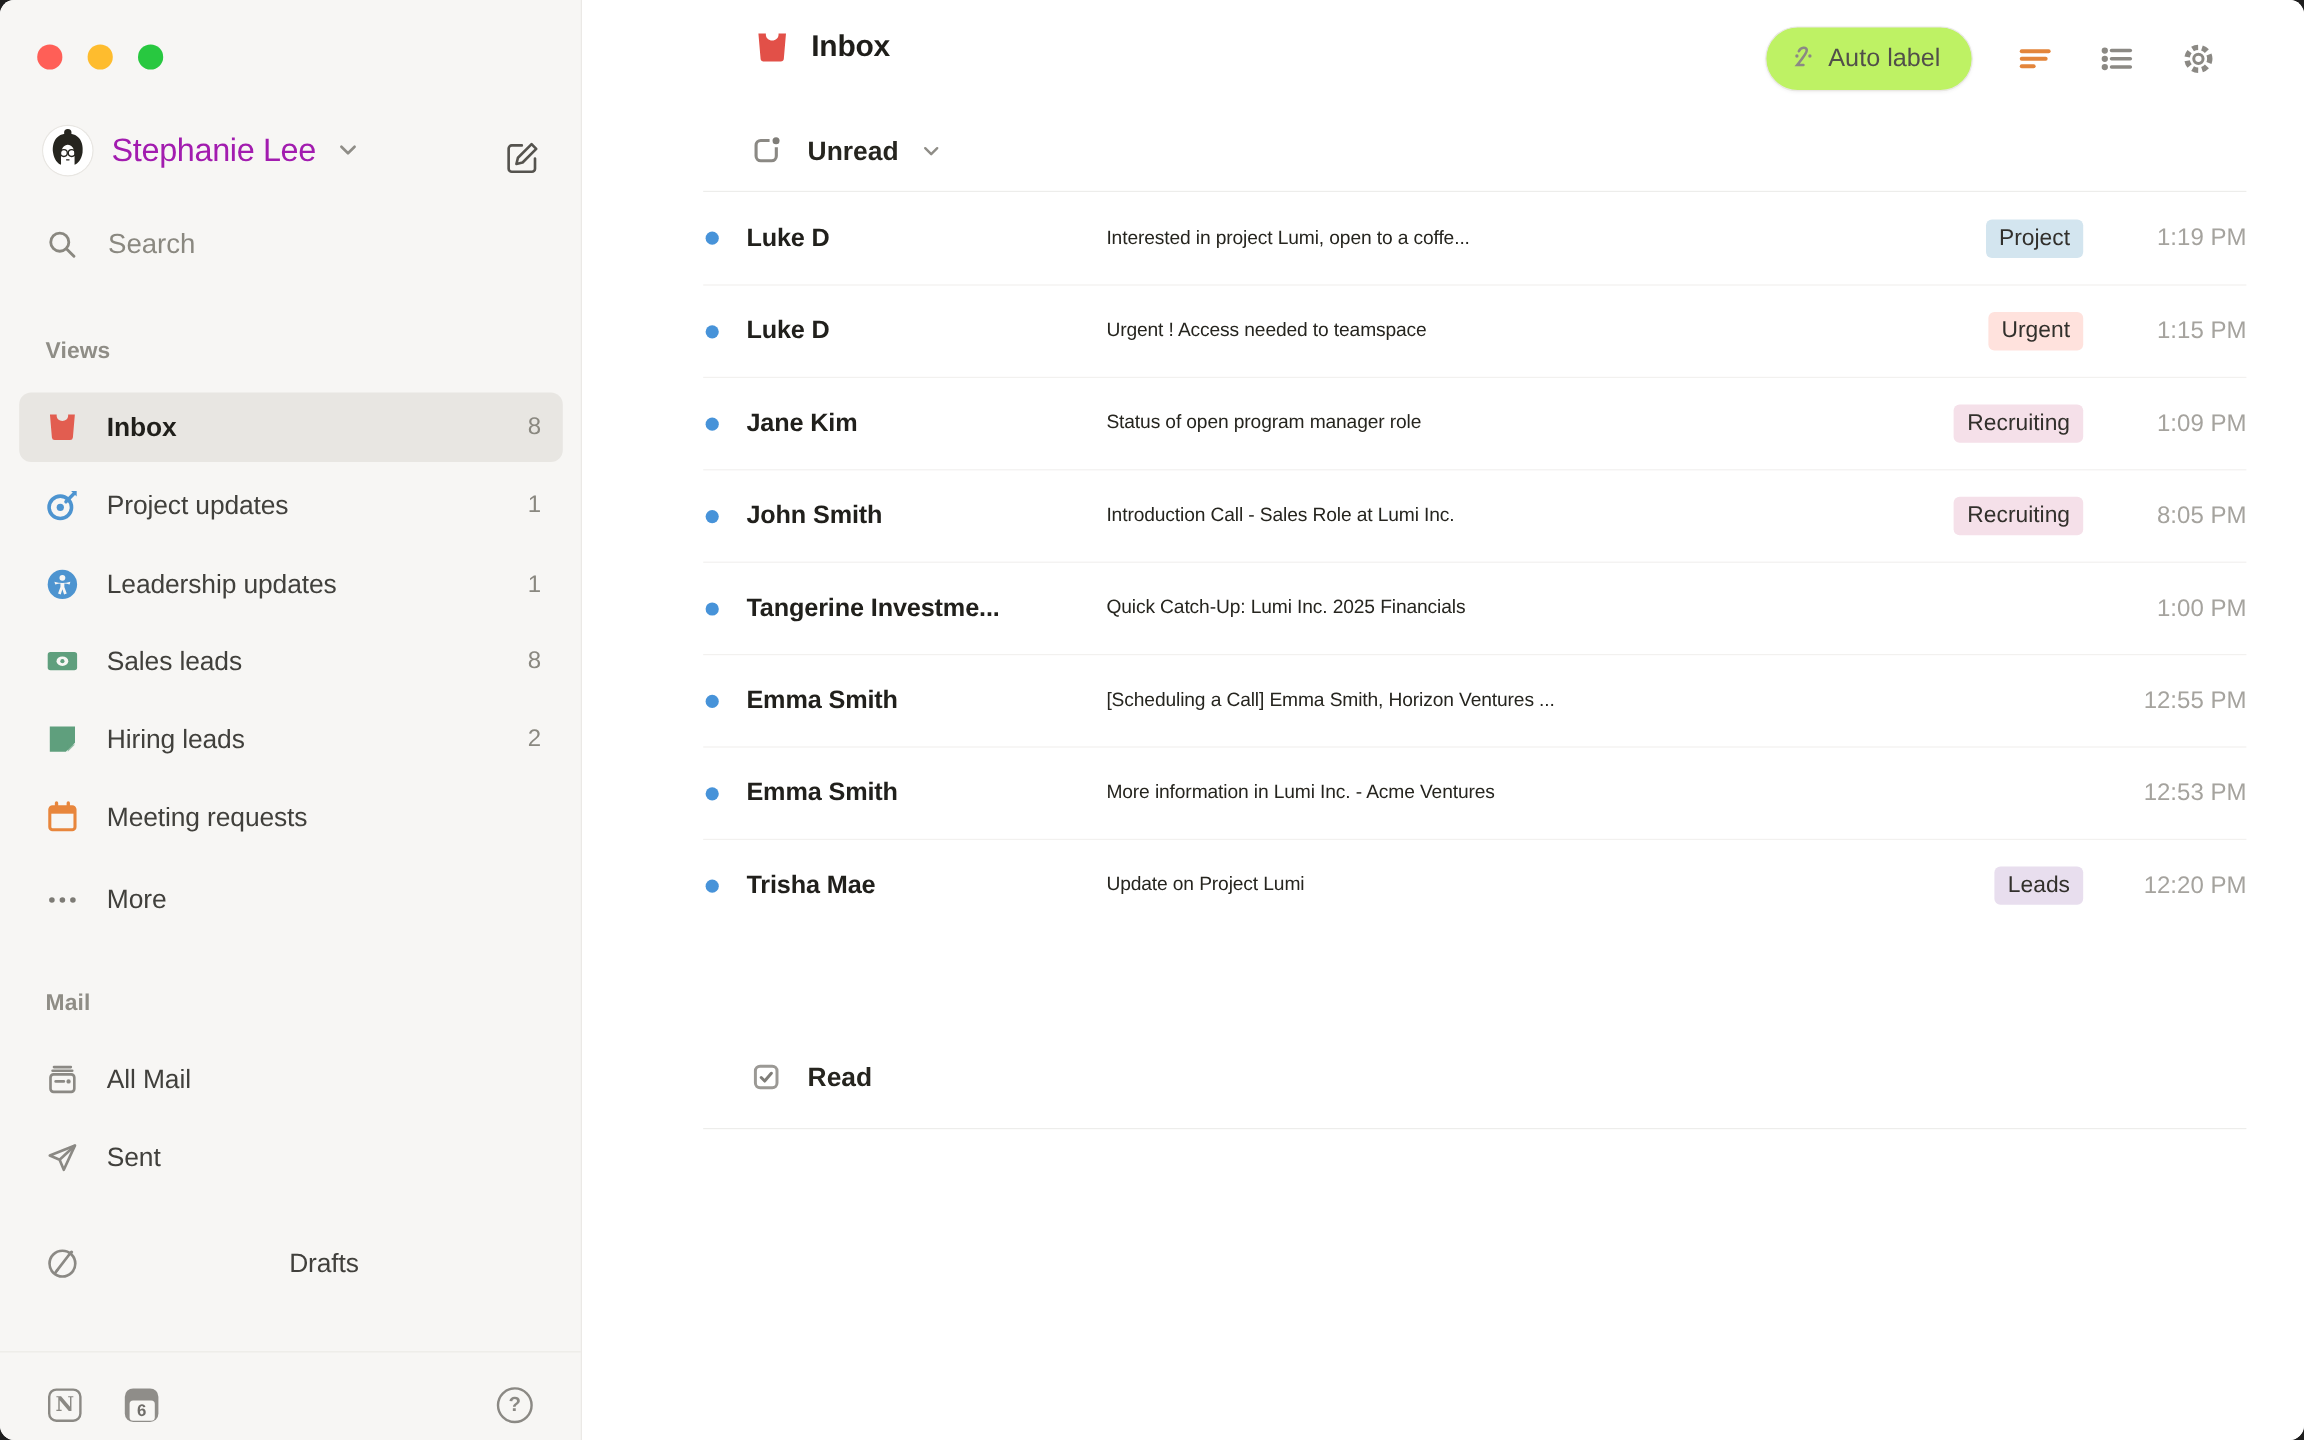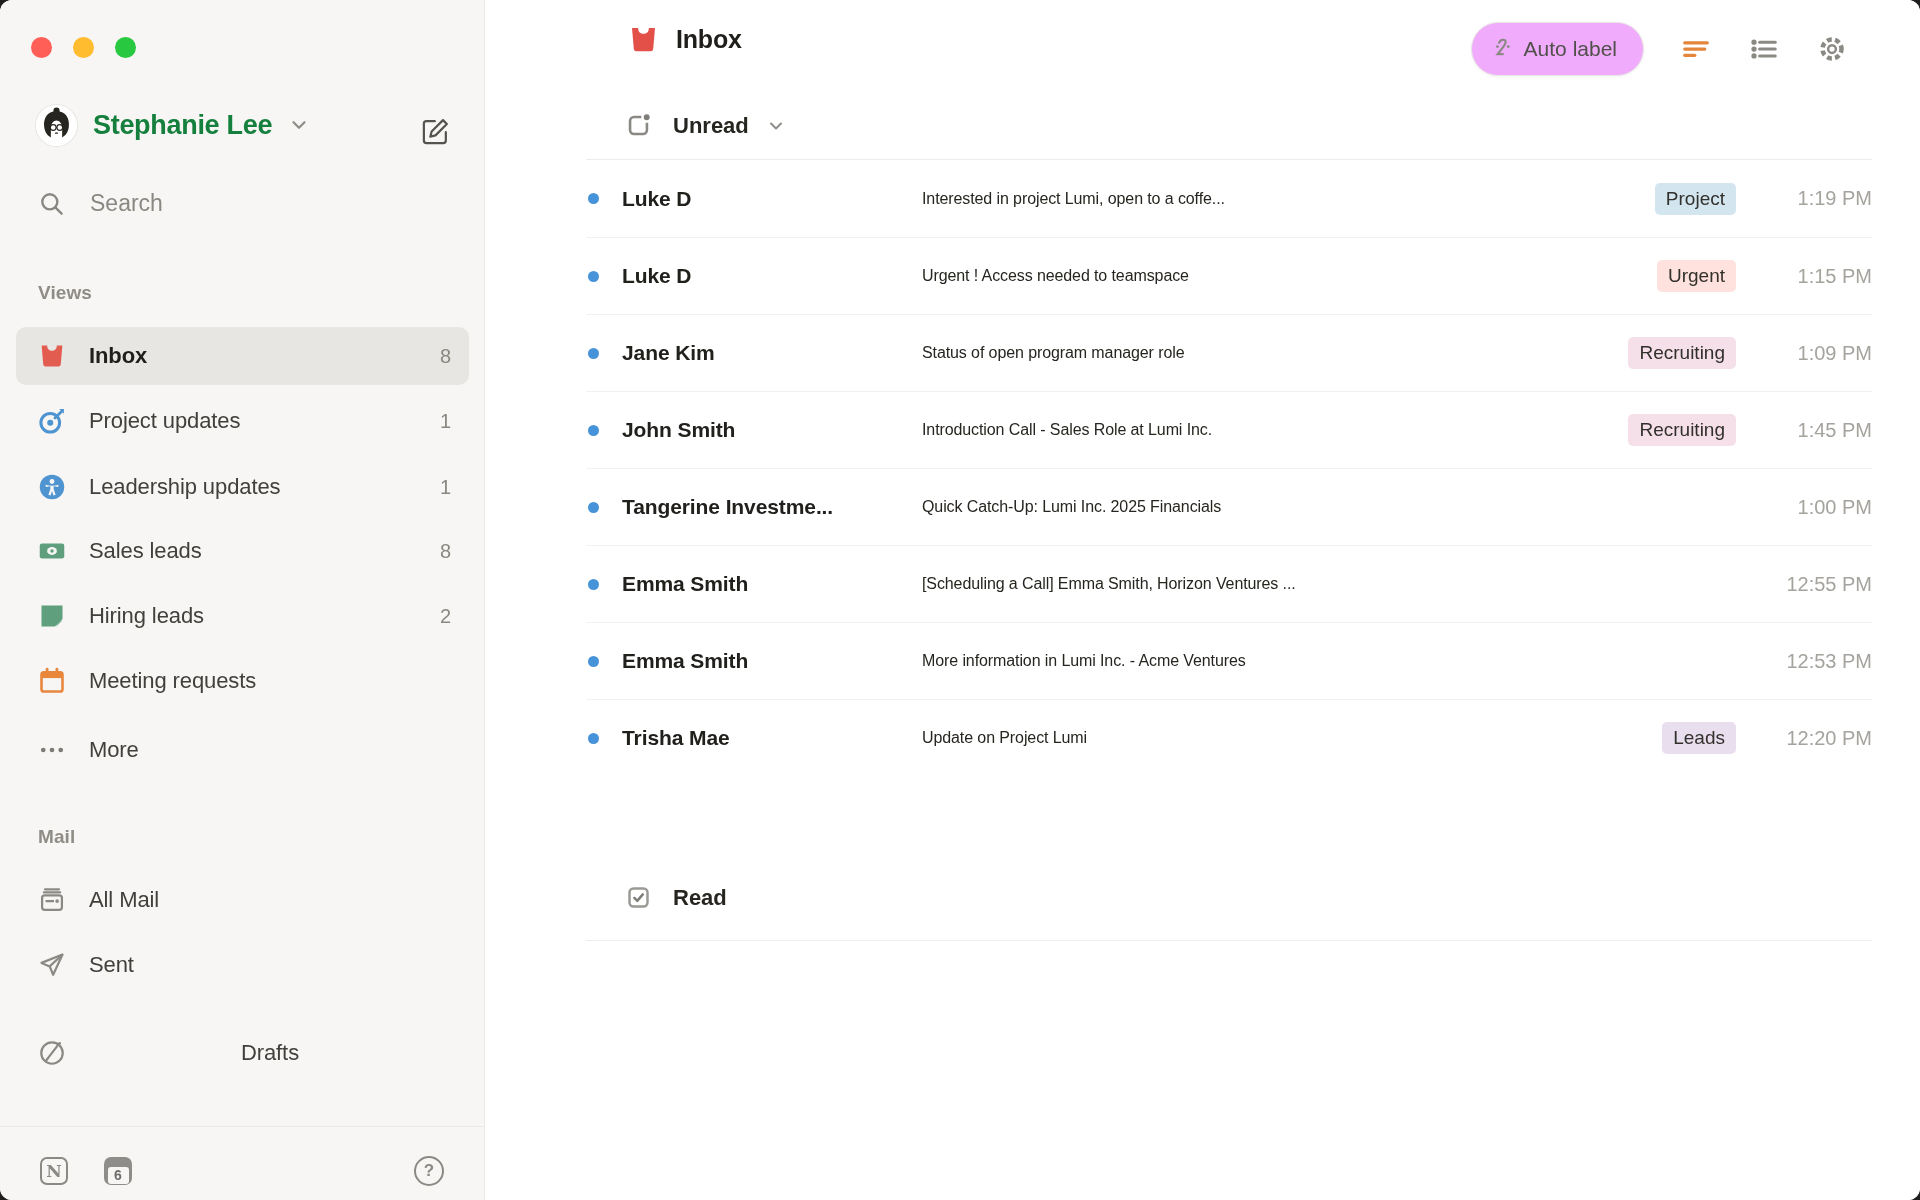--- a/index.html
+++ b/index.html
@@ -6,21 +6,21 @@
   html,body { width:1920px; height:1200px; background:#1e1e1e; font-family:"Liberation Sans","DejaVu Sans",sans-serif; }
   .window { position:relative; width:1920px; height:1200px; border-radius:12px; overflow:hidden; display:flex; background:#ffffff; }
 
   
   .sidebar { position:relative; width:485px; height:100%; background:#f7f6f4; border-right:1px solid #ebe9e6; flex:none; }
   .traffic { position:absolute; top:37px; left:31px; display:flex; gap:21px; }
   .traffic span { width:21px; height:21px; border-radius:50%; display:block; }
 
   .user-row { position:absolute; top:103px; left:36px; height:44px; display:flex; align-items:center; gap:16px; cursor:pointer; }
   .avatar { width:41px; height:41px; border-radius:50%; overflow:hidden; background:#ffffff; box-shadow:0 0 0 1px #e8e6e2; flex:none; }
-  .user-name { font-size:27px; font-weight:700; color:#15803d; letter-spacing:-0.3px; }
+  .user-name { font-size:27px; font-weight:400; color:#a21caf; letter-spacing:-0.3px; }
   .chev { color:#8f8d87; display:flex; }
 
   .compose-btn { position:absolute; top:112px; left:416px; width:38px; height:38px; color:#55534e; display:flex; align-items:center; justify-content:center; cursor:pointer; }
 
   .search-row { position:absolute; top:181px; left:38px; height:44px; display:flex; align-items:center; gap:25px; color:#8a8880; cursor:pointer; }
   .search-row .label { font-size:23px; color:#8a8880; }
 
   .section-header { position:absolute; left:38px; font-size:19px; font-weight:700; color:#8f8d86; letter-spacing:0.1px; }
 
   .nav-item { position:absolute; left:16px; right:15px; height:52px; display:flex; align-items:center; padding:0 18px 0 22px; border-radius:10px; cursor:pointer; }
@@ -38,21 +38,21 @@
   .help-badge { top:1156px; left:414px; width:30px; height:30px; border:2.4px solid #8b8984; border-radius:50%; font-size:17px; font-weight:700; color:#8b8984; }
 
   
   .main { position:relative; flex:1; background:#ffffff; }
   .content { position:absolute; left:101px; right:48px; top:0; bottom:0; }
 
   .title-row { position:absolute; top:24px; left:42px; display:flex; align-items:center; gap:17px; }
   .title-text { font-size:25px; font-weight:700; color:#1f1e1a; letter-spacing:-0.2px; }
 
   .header-actions { position:absolute; top:22px; right:24px; display:flex; align-items:center; gap:36px; }
-  .pill-btn { height:54px; padding:0 26px 0 20px; border:1px solid #e9e7e4; border-radius:28px; background:#f0abfc; box-shadow:0 1px 3px rgba(0,0,0,0.05); display:flex; align-items:center; gap:6px; cursor:pointer; }
+  .pill-btn { height:54px; padding:0 26px 0 20px; border:1px solid #e9e7e4; border-radius:28px; background:#bef264; box-shadow:0 1px 3px rgba(0,0,0,0.05); display:flex; align-items:center; gap:6px; cursor:pointer; }
   .pill-btn .pill-label { font-size:21px; color:#514f4a; }
   .icon-btn { width:32px; height:32px; display:flex; align-items:center; justify-content:center; cursor:pointer; }
 
   .group-row { position:absolute; left:39px; display:flex; align-items:center; cursor:pointer; }
   .group-row .group-icon { width:27px; height:27px; margin-right:21px; display:flex; align-items:center; justify-content:center; }
   .group-row .group-label { font-size:22px; font-weight:700; color:#26251f; margin-right:17px; }
   .unread-row { top:112px; }
   .read-row { top:884px; }
 
   .top-divider { position:absolute; top:159px; left:0; right:0; height:1px; background:#ededeb; }
@@ -343,21 +343,21 @@
           <span class="subject">Status of open program manager role</span>
           <span class="badge" style="background: rgb(245, 224, 233);">Recruiting</span>
           <span class="time">1:09 PM</span>
         </div>
 
         <div class="row">
           <span class="dot" style="background: rgb(71, 147, 217);"></span>
           <span class="sender">John Smith</span>
           <span class="subject">Introduction Call - Sales Role at Lumi Inc.</span>
           <span class="badge" style="background: rgb(245, 224, 233);">Recruiting</span>
-          <span class="time">1:45 PM</span>
+          <span class="time">8:05 PM</span>
         </div>
 
         <div class="row">
           <span class="dot" style="background: rgb(71, 147, 217);"></span>
           <span class="sender">Tangerine Investme...</span>
           <span class="subject">Quick Catch-Up: Lumi Inc. 2025 Financials</span>
           <span class="time">1:00 PM</span>
         </div>
 
         <div class="row">

